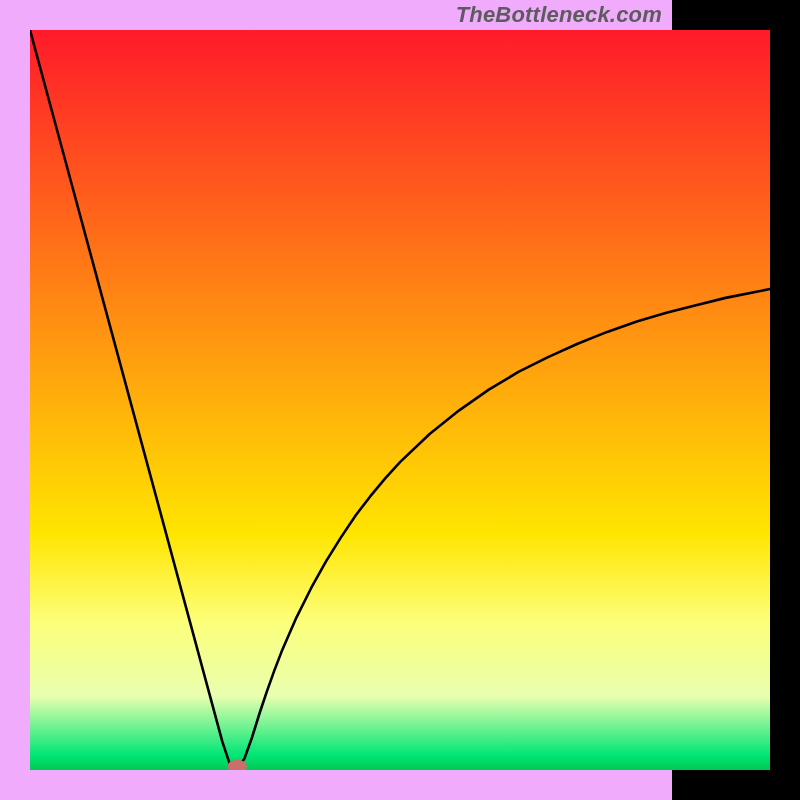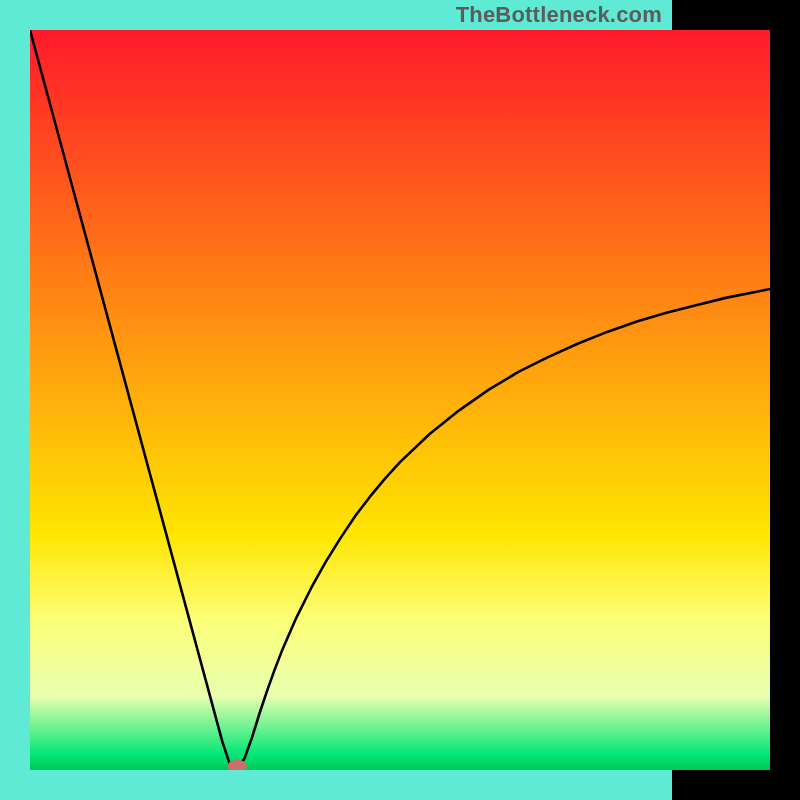--- a/index.html
+++ b/index.html
@@ -7,21 +7,22 @@
     padding: 0;
     width: 800px;
     height: 800px;
     background: #000;
     overflow: hidden;
   }
   .frame {
     position: relative;
     width: 672px;
     height: 800px;
-    background: #5eead4;
+    background: #f0abfc;
+    font-style: italic;
   }
   .watermark {
     position: absolute;
     top: 2px;
     right: 10px;
     font-family: Arial, Helvetica, sans-serif;
     font-size: 22px;
     font-weight: 600;
     color: #5c5c5c;
     letter-spacing: 0.2px;

